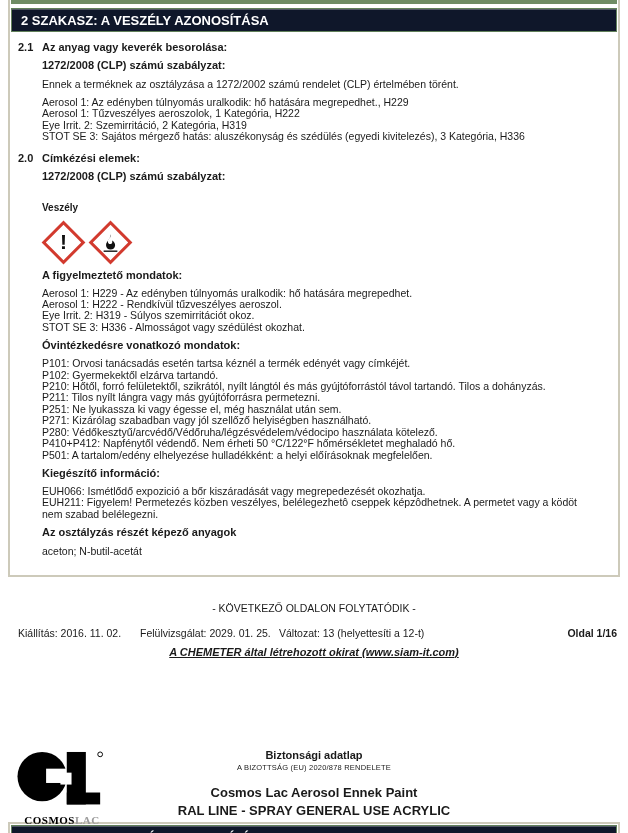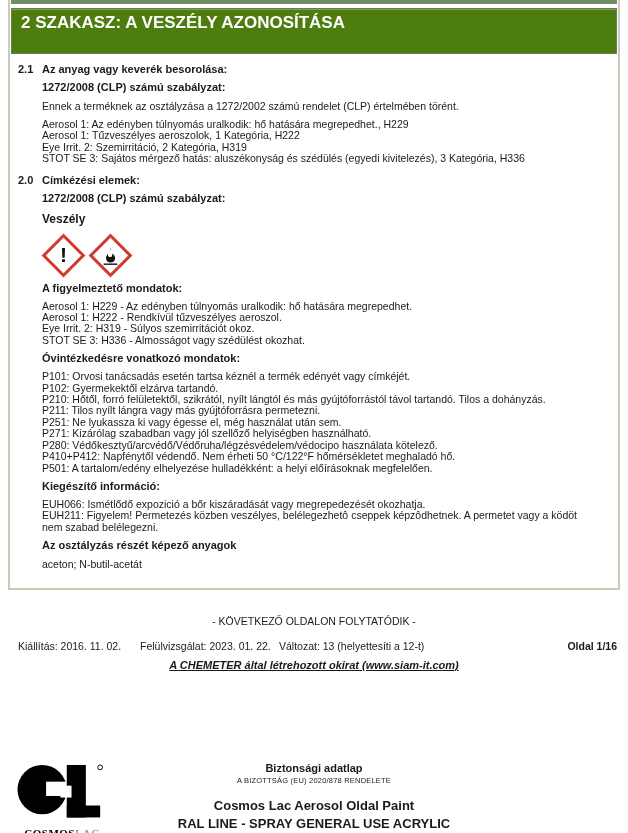--- a/index.html
+++ b/index.html
@@ -7,34 +7,34 @@
     width:628px; height:833px; background:#ffffff;
     font-family:"Liberation Sans", sans-serif;
     color:#1a1a1a; overflow:hidden;
   }
   .sheet { position:relative; width:628px; height:833px; background:#fff; overflow:hidden; }
 
   
   .page1-box { margin:0 8px; border:2px solid #cdcaba; border-top:none; position:relative; background:#fff; }
   .cut-bar { height:4px; background:#6f8c64; margin:0 1px; }
   .section-bar {
-    margin:4px 1px 0 1px; background:#4d7c0f; color:#ffffff;
-    font-weight:bold; font-size:17px; padding:4px 0 20px 9px;
+    margin:4px 1px 0 1px; background:#0f172a; color:#ffffff;
+    font-weight:bold; font-size:13px; padding:4px 0 3px 9px;
     border:1px solid #61805a; box-shadow: inset 0 1px 0 rgba(255,255,255,.28);
   }
   .content { padding:0 18px 18px 32px; font-size:10.5px; }
 
   .sec-heading { position:relative; font-weight:bold; font-size:11px; margin-top:9px; }
   .secnum { position:absolute; left:-24px; top:0; }
   .sub-heading { font-weight:bold; font-size:11px; margin-top:6px; }
   .body-line { margin-top:7px; }
   .stmt-list { margin-top:7px; line-height:11.4px; }
   .stmt { white-space:normal; }
 
-  .signal { font-weight:bold; font-size:12px; margin-top:8px; }
+  .signal { font-weight:bold; font-size:10px; margin-top:20px; }
   .pictos { display:flex; gap:16px; margin:10px 0 2px 6px; align-items:center; height:40px; }
   .diamond {
     width:25px; height:25px; border:3px solid #d23a2e; background:#fff;
     transform:rotate(45deg); display:flex; align-items:center; justify-content:center;
   }
   .diamond .glyph { transform:rotate(-45deg); display:flex; align-items:center; justify-content:center; }
   .excl { font-weight:bold; font-size:21px; line-height:1; color:#111; padding-bottom:2px; }
 
   .continues { text-align:center; font-size:10.5px; margin-top:25px; }
   .footer-row { position:relative; height:13px; margin-top:13px; font-size:10.5px; }
@@ -143,21 +143,21 @@
 
       <div class="sub-heading">Az osztályzás részét képező anyagok</div>
       <div class="body-line">aceton; N-butil-acetát</div>
     </div>
   </div>
 
   <div class="continues">- KÖVETKEZŐ OLDALON FOLYTATÓDIK -</div>
 
   <div class="footer-row">
     <span class="f-issued">Kiállítás: 2016. 11. 02.</span>
-    <span class="f-review">Felülvizsgálat: 2023. 01. 22.</span>
+    <span class="f-review">Felülvizsgálat: 2029. 01. 25.</span>
     <span class="f-version">Változat: 13 (helyettesíti a 12-t)</span>
     <span class="f-page">Oldal 1/16</span>
   </div>
   <div class="credit">A CHEMETER által létrehozott okirat (www.siam-it.com)</div>
 
   <div class="page2">
 
     <div class="p2-header">
       <div class="logo">
         <svg width="92" height="62" viewBox="0 0 112 78" aria-hidden="true">
@@ -168,21 +168,21 @@
           <rect x="62" y="56" width="42" height="15" fill="#000"></rect>
           <circle cx="104" cy="8" r="3" fill="none" stroke="#000" stroke-width="1.2"></circle>
         </svg>
         <div class="logo-text">
           <span>COSMOS</span><span class="logo-lac">LAC</span>
         </div>
       </div>
       <div class="p2-center">
         <div class="doc-type">Biztonsági adatlap</div>
         <div class="regulation">A BIZOTTSÁG (EU) 2020/878 RENDELETE</div>
-        <div class="product1">Cosmos Lac Aerosol Oldal Paint</div>
+        <div class="product1">Cosmos Lac Aerosol Ennek Paint</div>
         <div class="product2">RAL LINE - SPRAY GENERAL USE ACRYLIC</div>
       </div>
     </div>
 
     <div class="page2-box">
       <div class="section-bar">
         <span>2 SZAKASZ: A VESZÉLY AZONOSÍTÁSA (folyamatos)</span>
       </div>
 
     </div>

